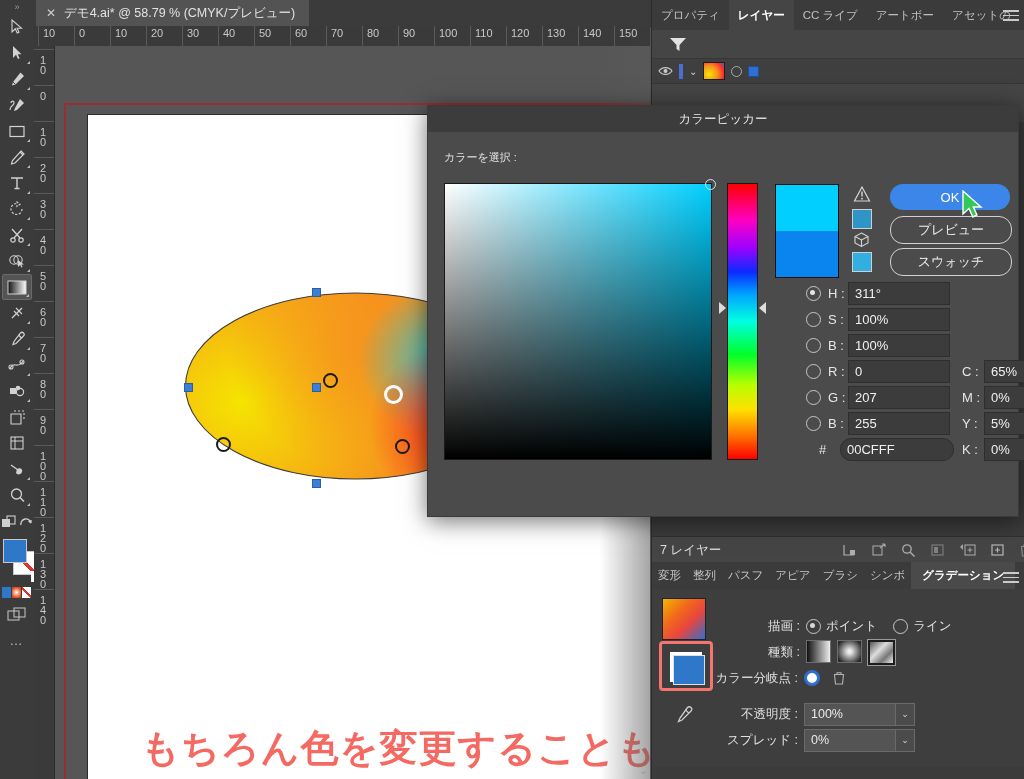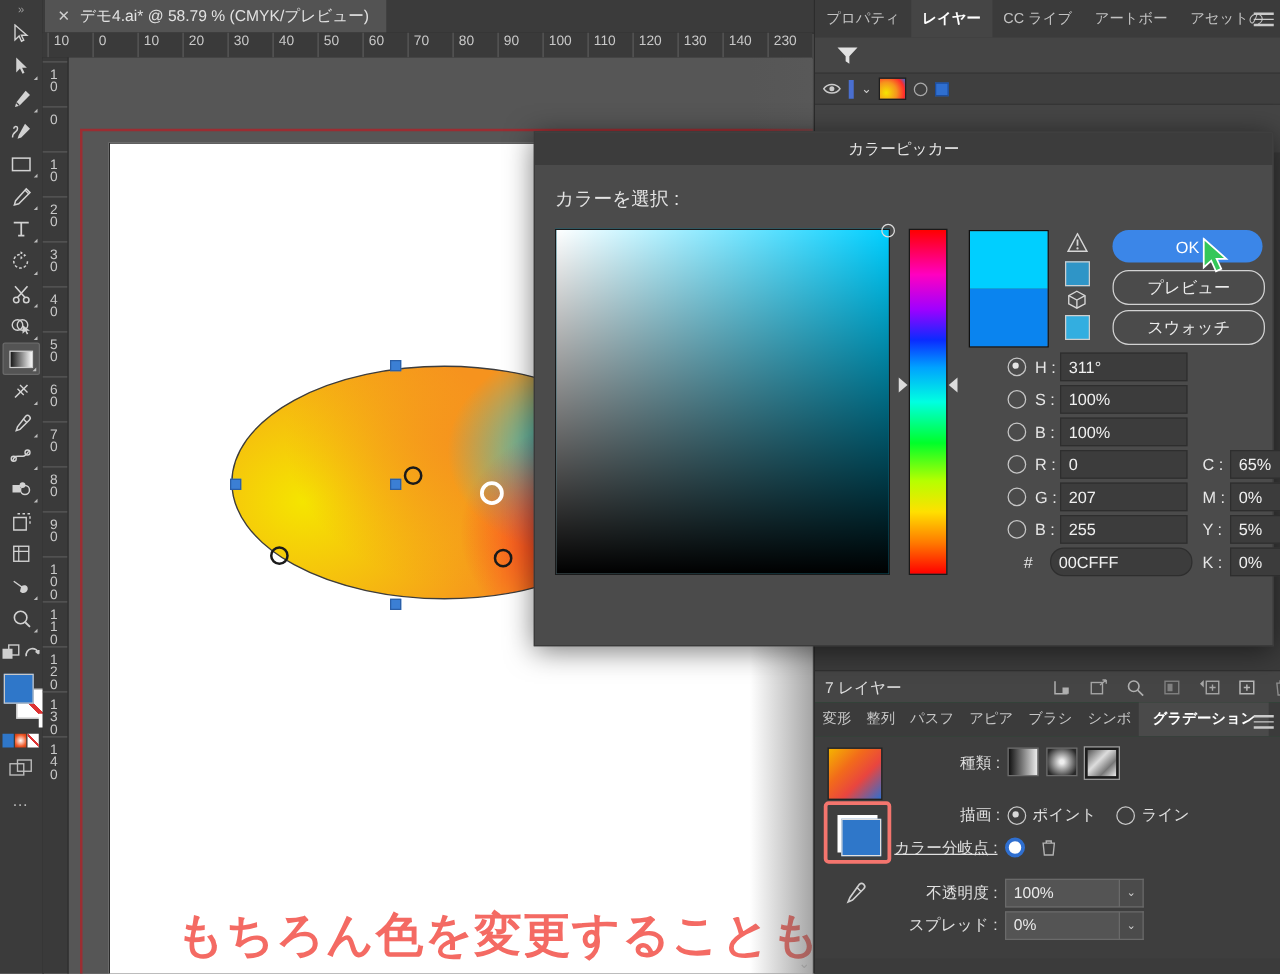--- a/index.html
+++ b/index.html
@@ -119,21 +119,21 @@
   .caret{width:18px;height:21px;background:#4b4b4b;border:1px solid #6a6a6a;border-left:0;
          display:flex;align-items:center;justify-content:center;color:#d6d6d6;font-size:9px;}
   .eyedrop{position:absolute;left:22px;top:116px;}
   .gfoot{position:absolute;left:0;bottom:0;width:373px;height:12px;background:#3b3b3b;}
 
   
   .dlg{position:absolute;left:427px;top:105px;width:590px;height:410px;background:#4b4b4b;
        box-shadow:0 4px 22px rgba(0,0,0,.55);border:1px solid #3a3a3a;}
   .dlg-title{height:26px;background:#3c3c3c;display:flex;align-items:center;justify-content:center;
              color:#e8e8e8;font-size:12.5px;}
-  .dlg-sub{padding:18px 0 8px 16px;font-size:15px;color:#e4e4e4;}
+  .dlg-sub{padding:18px 0 8px 16px;font-size:11px;color:#e4e4e4;}
   .sv{position:absolute;left:16px;top:77px;width:266px;height:275px;border:1px solid #1a1a1a;
       background:
         linear-gradient(to top,#000 0%,rgba(0,0,0,0) 100%),
         linear-gradient(to right,#fff 0%,rgba(255,255,255,0) 100%),
         #00cfff;}
   .sv-cursor{position:absolute;right:-5px;top:-5px;width:9px;height:9px;border:1.5px solid #ddd;border-radius:50%;}
   .hue{position:absolute;left:299px;top:77px;width:29px;height:275px;border:1px solid #1a1a1a;
        background:linear-gradient(to bottom,#ff0000 0%,#ff00c0 13%,#a000ff 23%,#0b2bff 32%,#00a2ff 40%,
                   #00ffe1 50%,#00ff2a 62%,#b6ff00 73%,#ffe000 82%,#ff7a00 91%,#ff0000 100%);}
   .huemk-l{position:absolute;left:-9px;width:0;height:0;border-top:6px solid transparent;border-bottom:6px solid transparent;border-left:7px solid #dcdcdc;}
@@ -371,21 +371,21 @@
       <div class="tk" style="left: 405px;">100</div>
       <div class="ln" style="left: 436px;"></div>
       <div class="tk" style="left: 441px;">110</div>
       <div class="ln" style="left: 472px;"></div>
       <div class="tk" style="left: 477px;">120</div>
       <div class="ln" style="left: 508px;"></div>
       <div class="tk" style="left: 513px;">130</div>
       <div class="ln" style="left: 544px;"></div>
       <div class="tk" style="left: 549px;">140</div>
       <div class="ln" style="left: 580px;"></div>
-      <div class="tk" style="left: 585px;">230</div>
+      <div class="tk" style="left: 585px;">150</div>
     </div>
   <div class="ruler-v" id="rv">
       <div class="ln" style="top: 3px;"></div>
       <div class="tk" style="top: 8px;">10</div>
       <div class="ln" style="top: 39px;"></div>
       <div class="tk" style="top: 44px;">0</div>
       <div class="ln" style="top: 75px;"></div>
       <div class="tk" style="top: 80px;">10</div>
       <div class="ln" style="top: 111px;"></div>
       <div class="tk" style="top: 116px;">20</div>
@@ -553,39 +553,39 @@
       </div>
 
       <div class="gbody">
         <div class="gswatch" style="background:linear-gradient(135deg,#f5b400 0%,#f26a1b 35%,#e9453f 62%,#2f6fd0 100%);"></div>
         <div class="gcolorsel">
           <div class="gcs-white">
               <div class="gcs-blue"></div>
             </div>
         </div>
 
+        <div class="grow" style="margin-top:16px;">
+          <span class="glabel">描画 :</span>
+          <span class="radio on"></span>
+          <span>ポイント</span>
+          <span class="radio" style="margin-left:16px;"></span>
+          <span>ライン</span>
+        </div>
+
         <div class="grow">
           <span class="glabel">種類 :</span>
           <div class="gtype">
             <div class="gtile" style="background:linear-gradient(to right,#111,#eee);"></div>
             <div class="gtile" style="background:radial-gradient(circle,#eee 10%,#2a2a2a 85%);"></div>
             <div class="gtile on" style="background:linear-gradient(135deg,#555 0%,#ddd 40%,#777 70%,#eee 100%);"></div>
           </div>
         </div>
 
-        <div class="grow" style="margin-top:16px;">
-          <span class="glabel">描画 :</span>
-          <span class="radio on"></span>
-          <span>ポイント</span>
-          <span class="radio" style="margin-left:16px;"></span>
-          <span>ライン</span>
-        </div>
-
         <div class="grow" style="margin-left:50px;">
-          <span class="glabel" style="width:96px;text-decoration:underline;">カラー分岐点 :</span>
+          <span class="glabel" style="width:96px;">カラー分岐点 :</span>
           <div class="stopdot"></div>
           <svg width="14" height="15" viewBox="0 0 14 15" style="margin-left:12px;">
               <path d="M2.5 3.5 L11.5 3.5 L10.5 13 L3.5 13 Z M5 3.5 L5 1.8 L9 1.8 L9 3.5" fill="none" stroke="#b3b3b3" stroke-width="1.1"></path>
             </svg>
         </div>
 
         <div class="grow" style="margin-left:50px;margin-top:10px;">
           <span class="glabel" style="width:96px;">不透明度 :</span>
           <div class="numfield">100%</div>
           <div class="caret">⌄</div>

